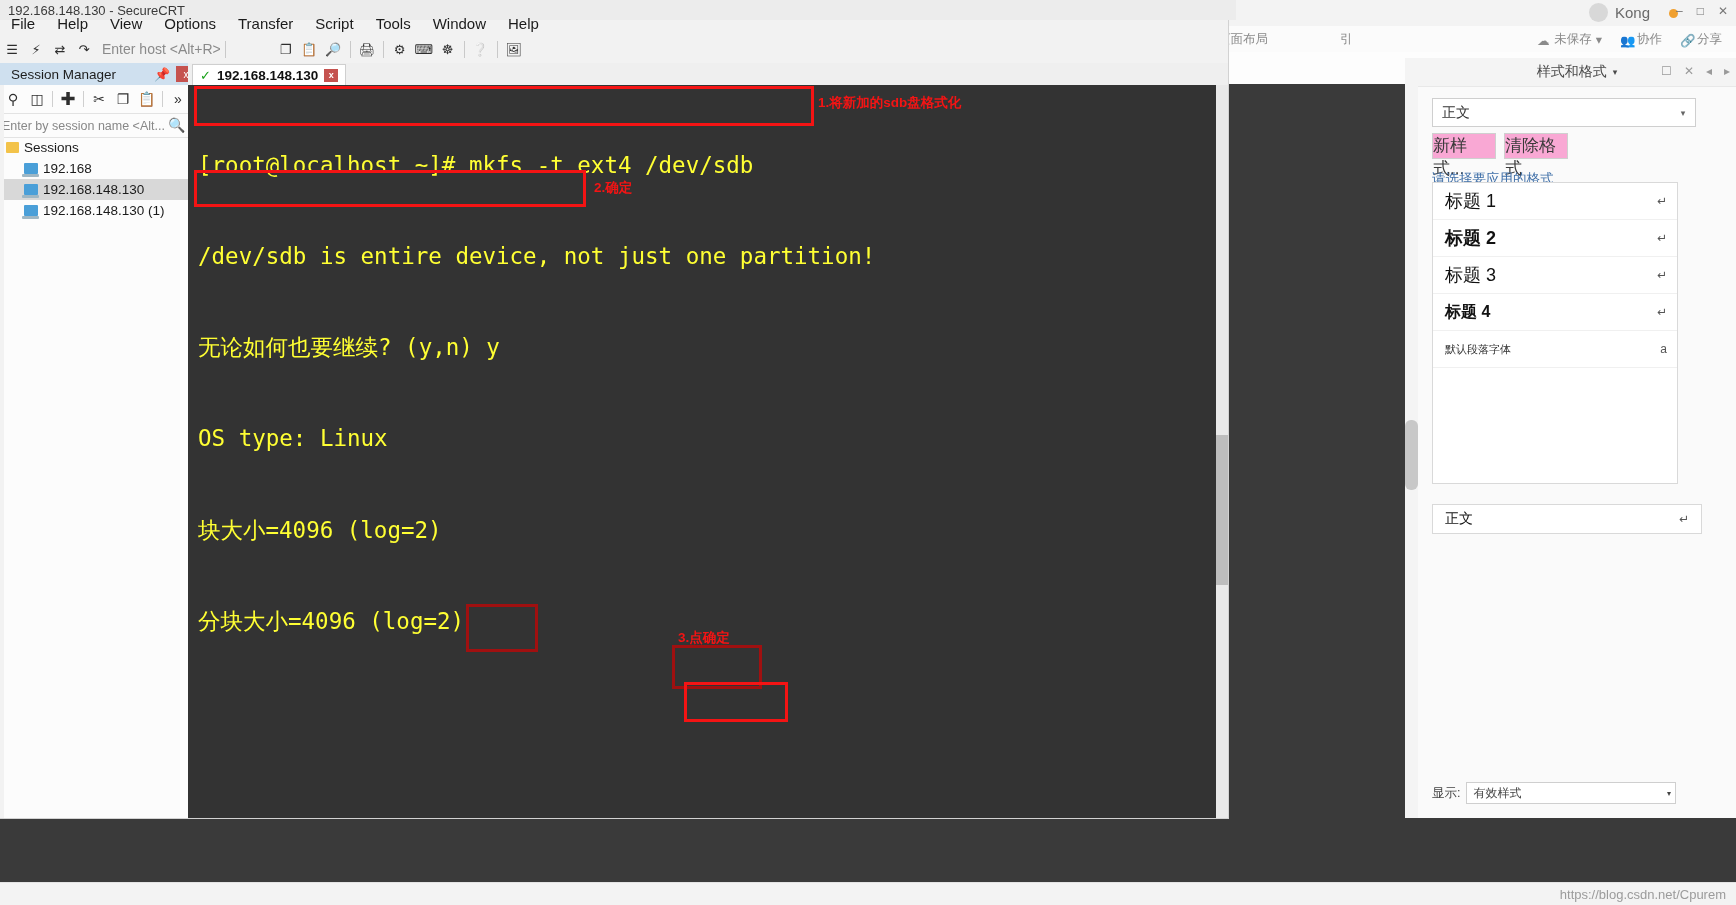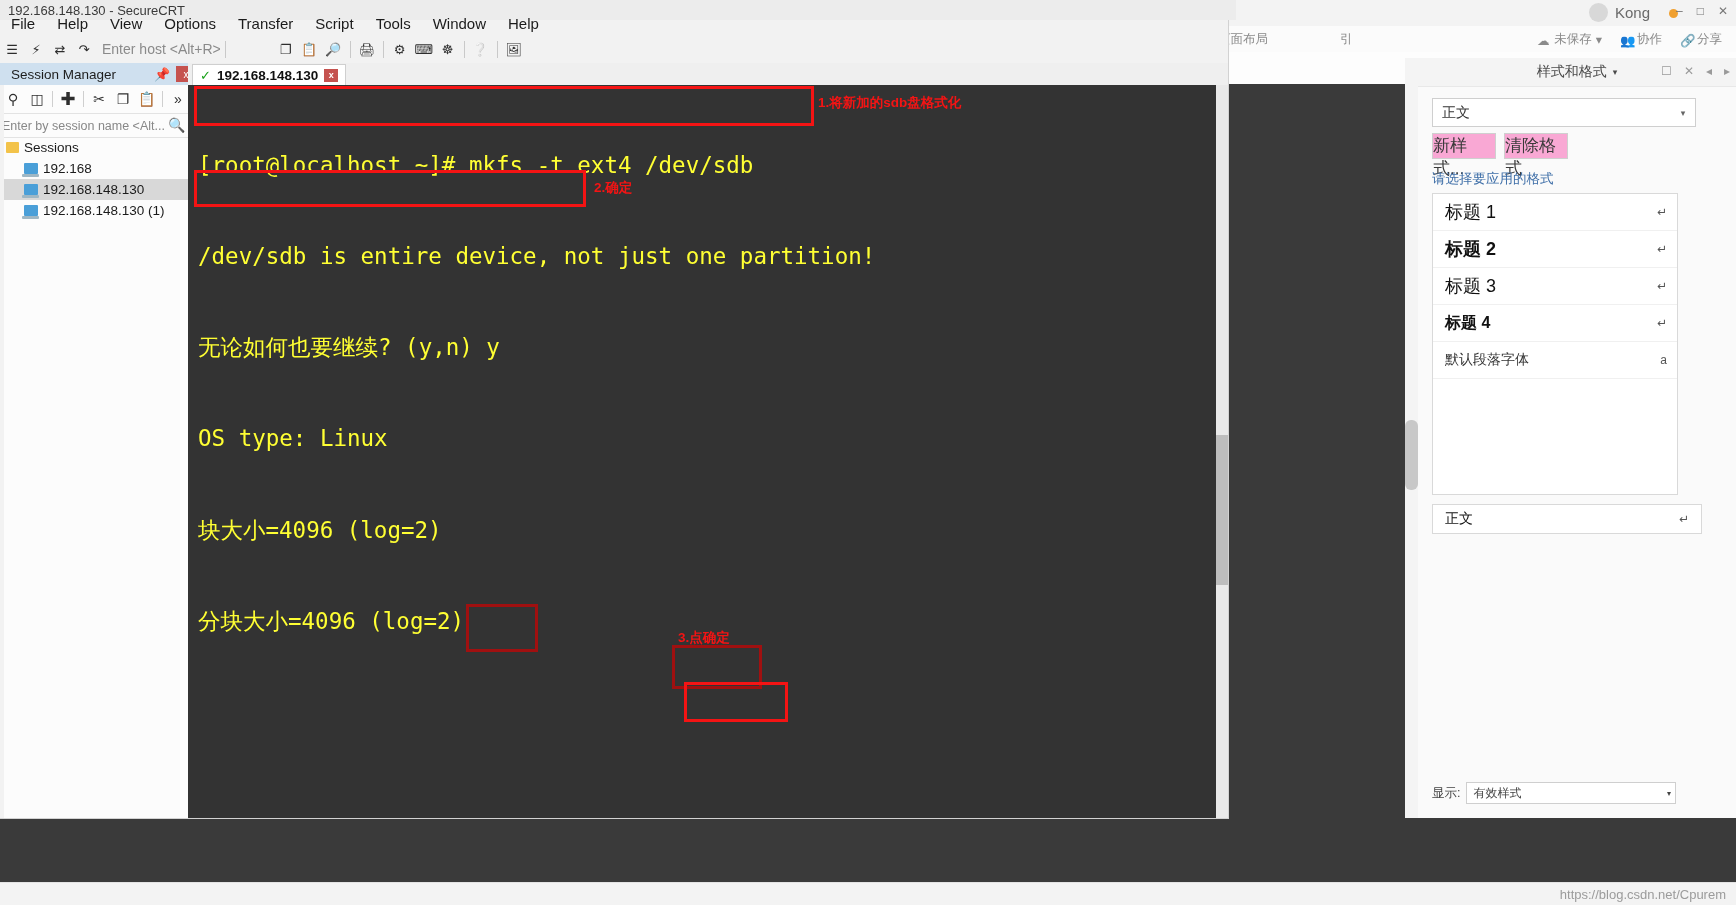--- a/index.html
+++ b/index.html
@@ -46,27 +46,27 @@
   .sp-headbtns{position:absolute;right:6px;top:6px;display:flex;gap:12px;color:#9a9a9a;font-size:12px;}
   .sp-current{position:absolute;left:14px;top:40px;width:244px;height:27px;border:1px solid #cfcfcf;
               background:#fff;font-size:14px;color:#333;display:flex;align-items:center;padding:0 9px;}
   .sp-caret{position:absolute;right:1px;top:1px;width:22px;height:25px;display:flex;align-items:center;
             justify-content:center;color:#666;font-size:9px;}
   .sp-btn{position:absolute;top:75px;height:24px;border:1px solid #cfcfcf;background:#f9a8d4;
           font-size:17px;color:#3a3a3a;display:flex;align-items:flex-start;justify-content:center;}
   .sp-btn.a{left:14px;width:62px;}
   .sp-btn.b{left:86px;width:62px;}
   .sp-label{position:absolute;left:14px;top:112px;font-size:13.5px;color:#3f6fa8;}
-  .sp-list{position:absolute;left:14px;top:135px;width:244px;height:300px;background:#fff;
+  .sp-list{position:absolute;left:14px;top:124px;width:244px;height:300px;background:#fff;
            border:1px solid #d9d9d9;}
   .sp-row{position:relative;height:36px;display:flex;align-items:center;padding:0 12px;
           border-bottom:1px solid #f0f0f0;}
   .sp-row .txt{font-size:18px;color:#111;}
   .sp-row .txt.b{font-weight:bold;}
-  .sp-row .small{font-size:14px;color:#333;}
+  .sp-row .small{font-size:11px;color:#333;}
   .sp-mark{position:absolute;right:10px;font-size:12px;color:#555;}
   .sp-body{position:absolute;left:14px;top:446px;width:244px;height:28px;background:#fff;
            border:1px solid #d9d9d9;display:flex;align-items:center;padding:0 12px;font-size:14px;color:#111;}
   .sp-bottom{position:absolute;left:14px;bottom:14px;width:244px;height:22px;display:flex;
              align-items:center;gap:6px;font-size:12.5px;color:#444;}
   .sp-sel{flex:1;height:20px;border:1px solid #cfcfcf;background:#fff;display:flex;align-items:center;
           padding:0 6px;font-size:12px;position:relative;}
 
   .wps-scroll-r{position:absolute;right:318px;top:58px;width:13px;height:760px;background:#f4f4f4;}
   .wps-scroll-thumb{position:absolute;right:318px;top:420px;width:13px;height:70px;background:#c8c8c8;border-radius:6px;}

